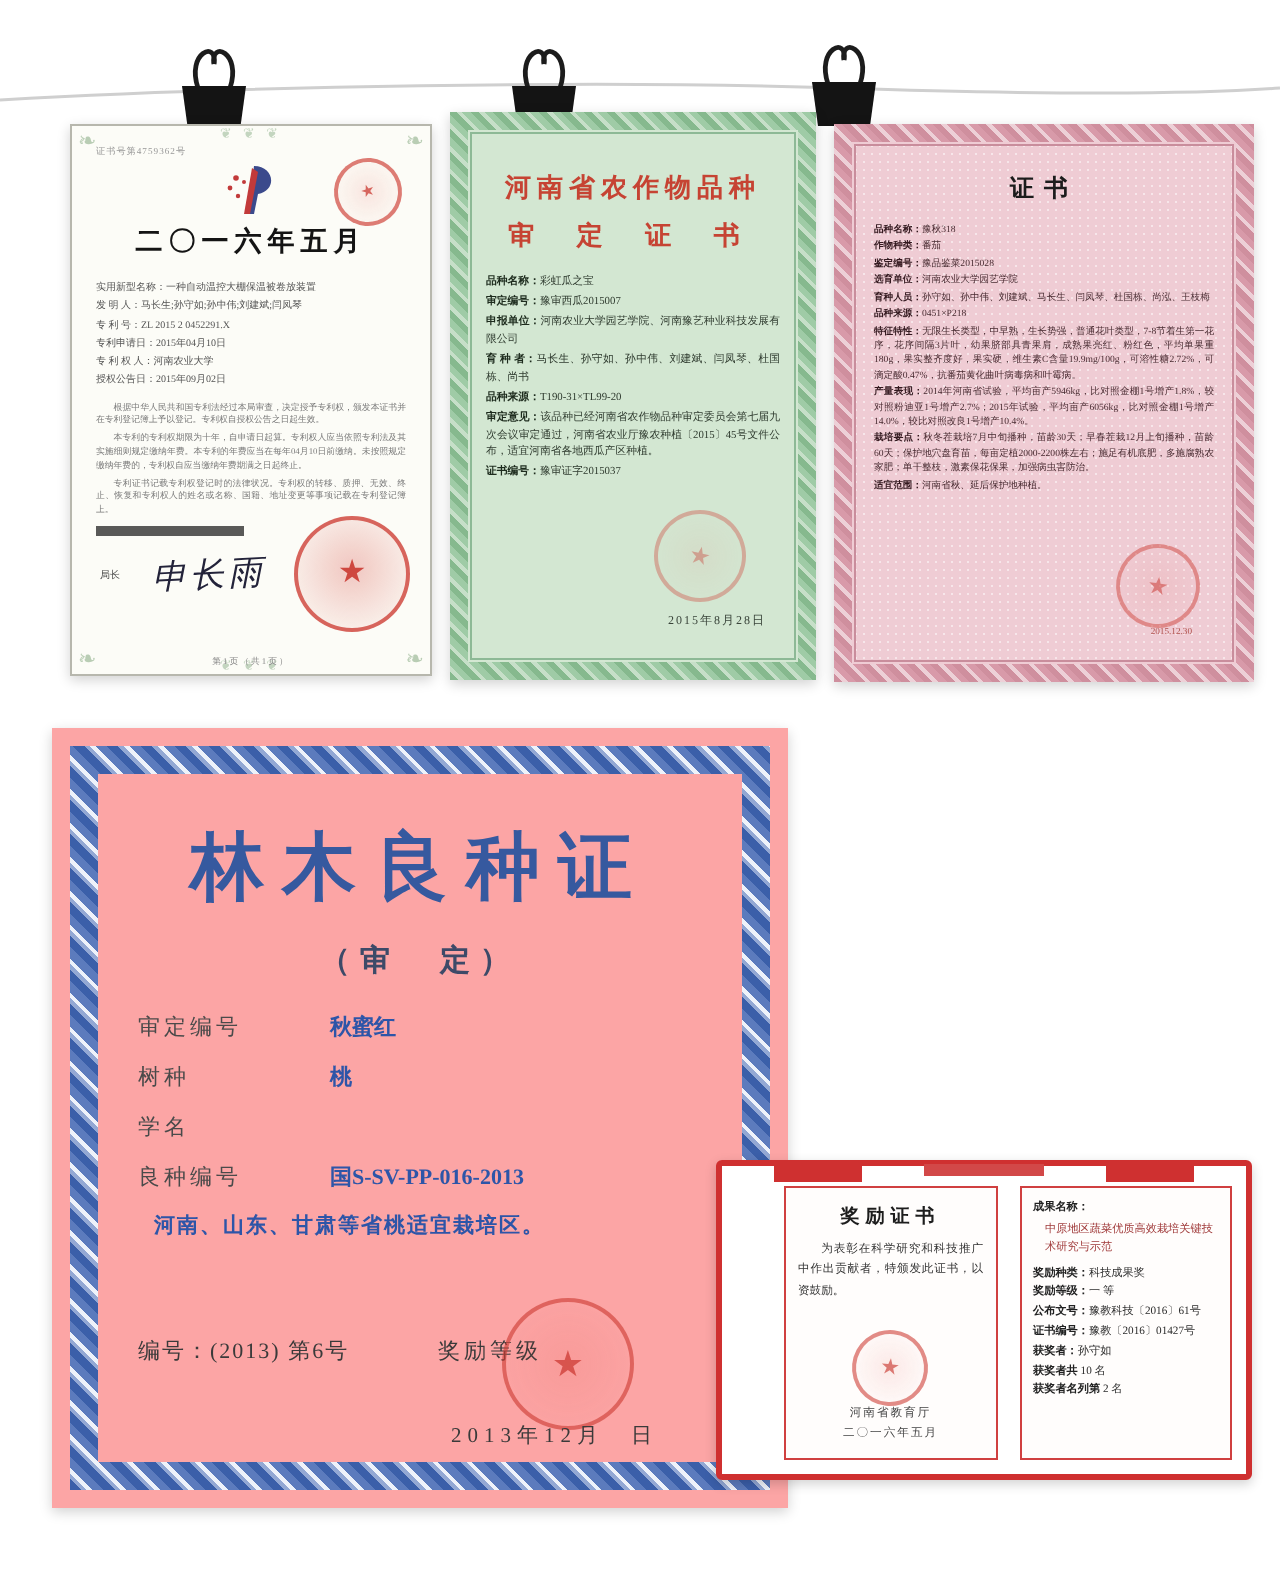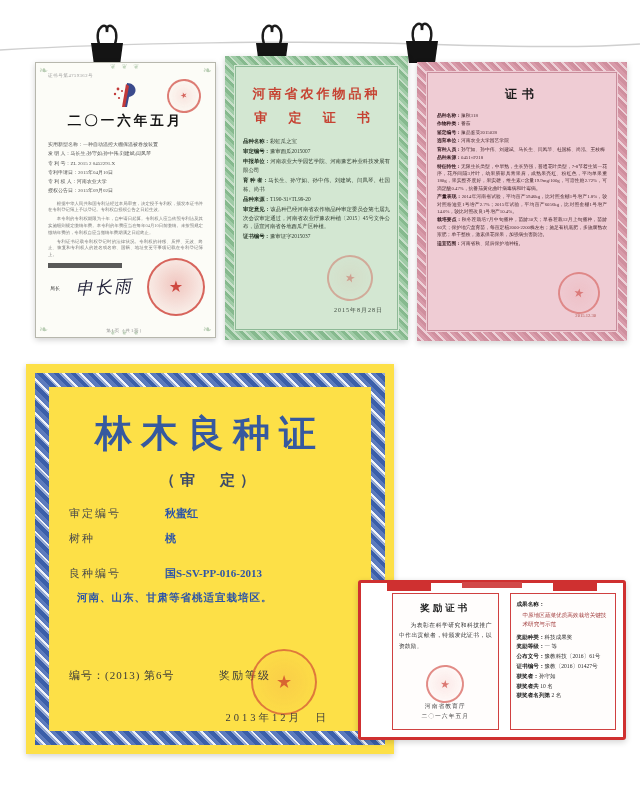--- a/index.html
+++ b/index.html
@@ -75,21 +75,21 @@
   .pink h1 { text-align:center; color:#1c1c1c; font-weight:bold; font-size:13px; letter-spacing:3px; margin-top:10px;}
   .pink h2 { text-align:center; color:#1c1c1c; font-weight:bold; font-size:12px; letter-spacing:5px; margin:5px 0 9px;}
   .pink .f { line-height:1.55; text-align:justify; margin-bottom:1px; }
   .pink .f.para { text-indent:0; }
   .pink .lbl { color:#33191f; }
   .pink .pseal { position:absolute; right:18px; bottom:18px; width:42px; height:42px; opacity:.6; transform:rotate(8deg); }
   .pink .pseal .star{ font-size:12px; }
   .pink .pdate { position:absolute; right:22px; bottom:14px; font-size:4.6px; color:#b0504c; }
 
   
-  .wood { left:26px; top:364px; width:368px; height:390px; background:#fde047; padding:9px; }
+  .wood { left:26px; top:364px; width:368px; height:390px; background:#fca5a5; padding:9px; }
   .wood .frame { width:100%; height:100%; border:14px solid #4a6db3;
      border-image:repeating-linear-gradient(45deg,#3b5fa9 0 4px,#93a8d4 4px 6px,#eef2fa 6px 8px,#5c7bbd 8px 12px) 14;
      position:relative; padding:14px 20px 10px; }
   .wood h1 { text-align:center; color:#36599f; font-weight:bold; font-size:37px; letter-spacing:9px;
              font-family:"Liberation Sans","DejaVu Sans",sans-serif; margin-top:8px; }
   .wood h2 { text-align:center; color:#3d4a68; font-size:15px; letter-spacing:5px; margin:12px 0 16px; }
   .wood .row { display:flex; margin-bottom:10px; font-size:11px; }
   .wood .row .k { width:96px; color:#4a4a4a; letter-spacing:2px; }
   .wood .row .v { color:#2d55a8; font-weight:bold; }
   .wood .latin { font-style:italic; }
@@ -245,20 +245,21 @@
 
       <div class="row">
           <span class="k">审定编号</span>
           <span class="v">秋蜜红</span>
         </div>
       <div class="row">
           <span class="k">树种</span>
           <span class="v">桃</span>
         </div>
       <div class="row">
+          <span class="k">学名</span>
         </div>
       <div class="row">
           <span class="k">良种编号</span>
           <span class="v">国S-SV-PP-016-2013</span>
         </div>
 
       <div class="regionval">河南、山东、甘肃等省桃适宜栽培区。</div>
 
       <div class="bottom">
         <span class="numline">编号：(2013) 第6号</span>

